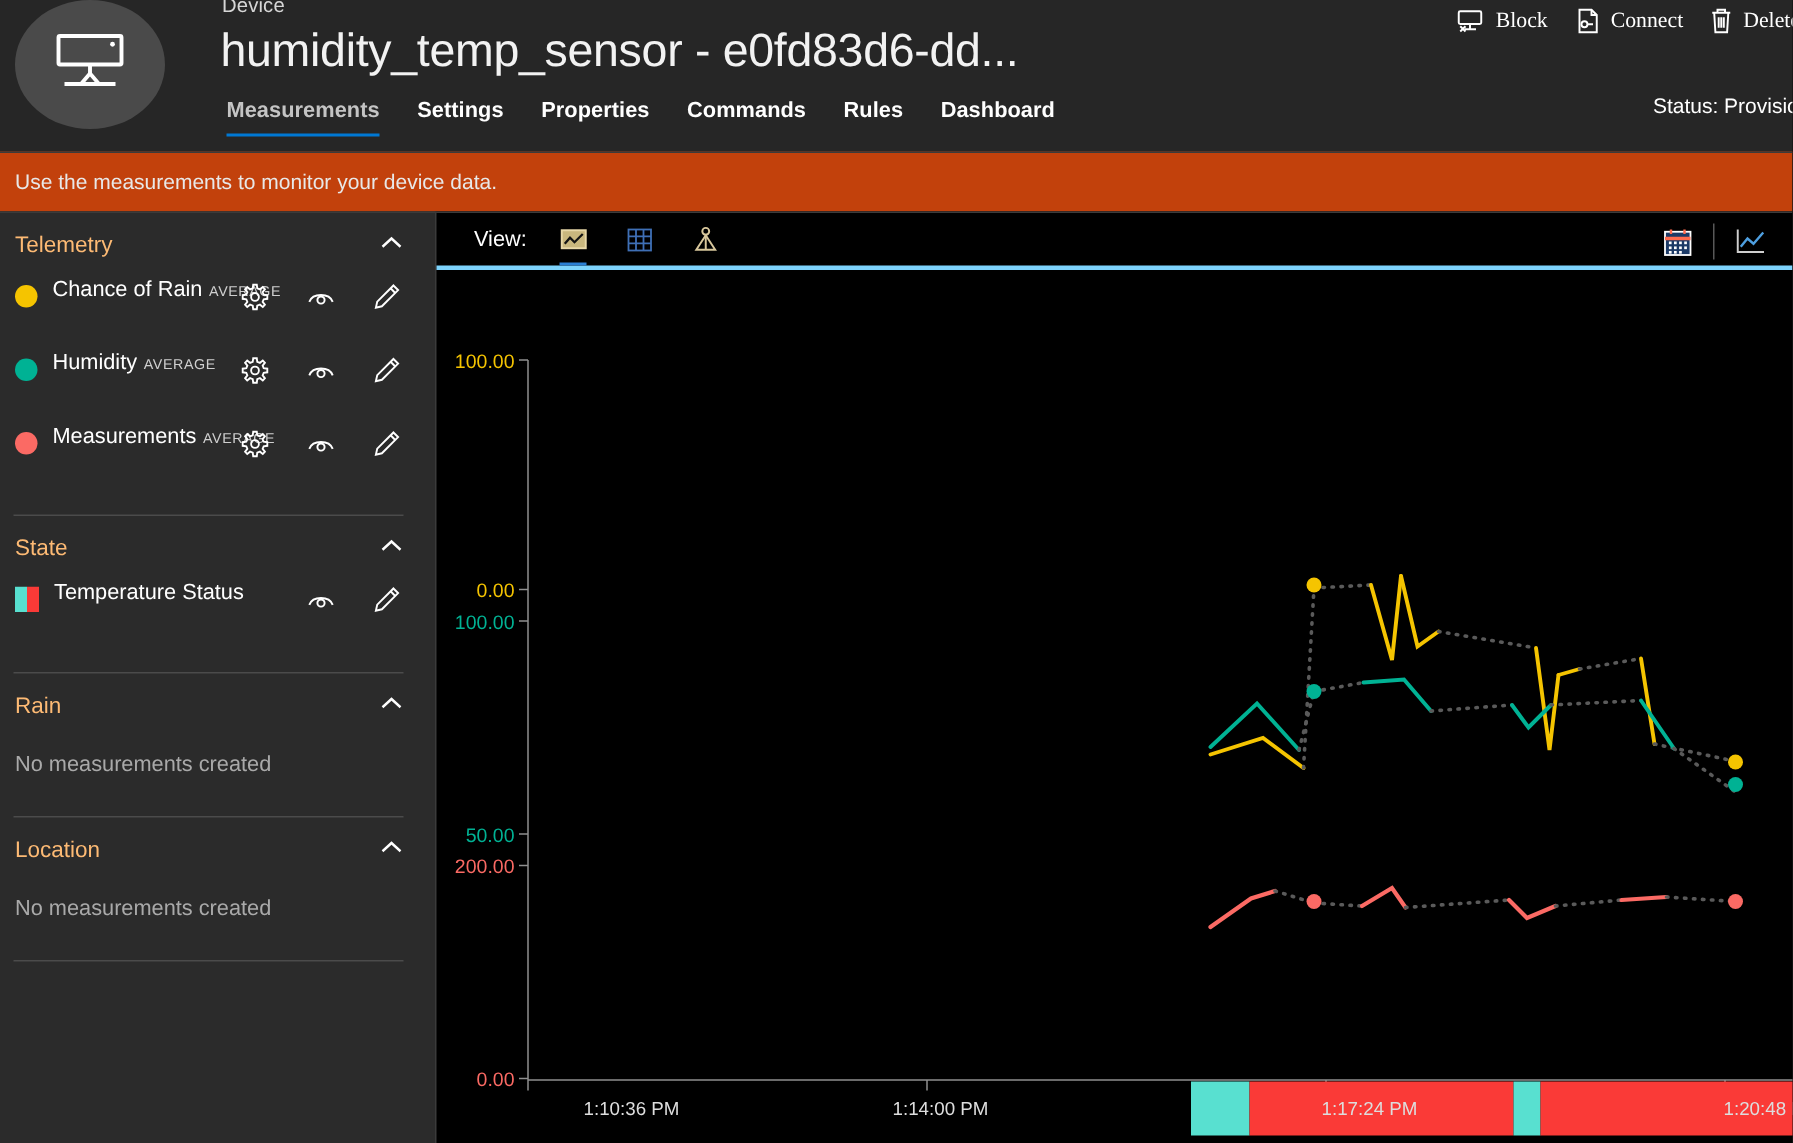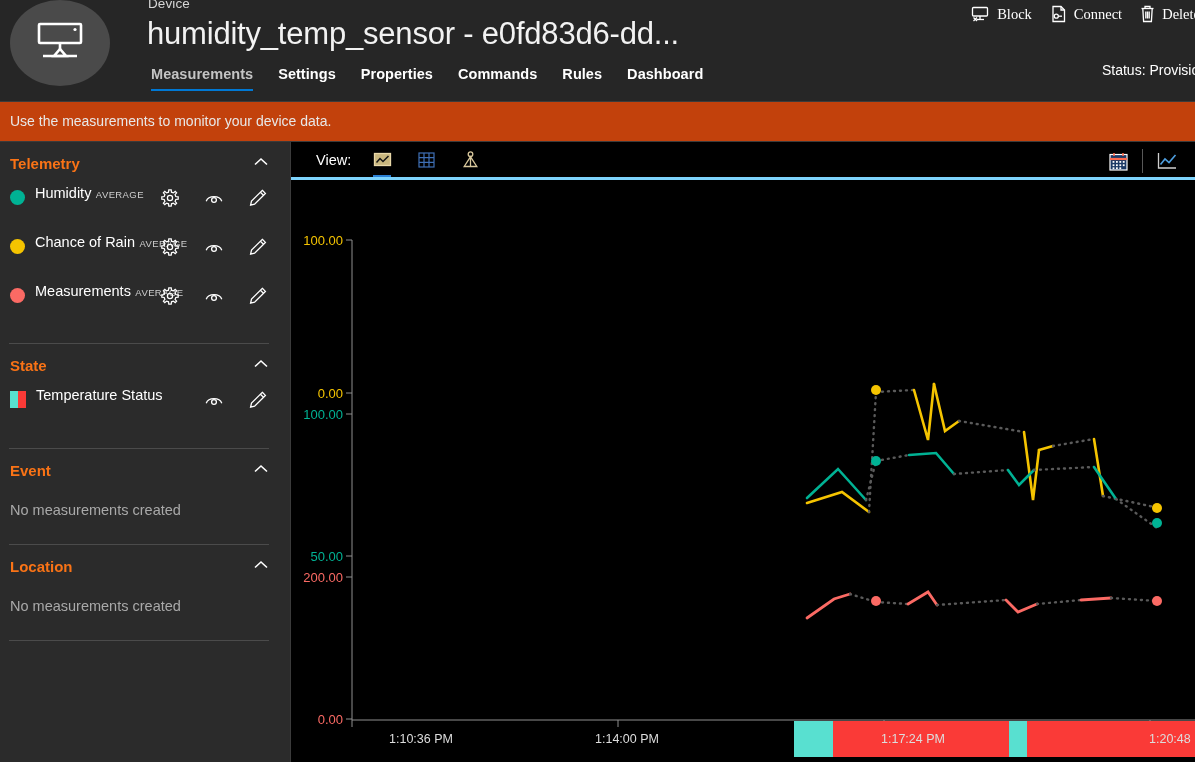--- a/index.html
+++ b/index.html
@@ -46,21 +46,21 @@
 
   
   .sidebar {
     position: absolute; left: 0; top: 141px; width: 290px; height: 621px;
     background: #2b2b2b; border-top: 1px solid #3b3b3b; overflow: hidden;
   }
   .sec-head {
     position: relative; height: 42px; display: flex; align-items: center;
     padding: 0 24px 0 10px; cursor: pointer;
   }
-  .sec-head .sec-title { font-size: 15px; font-weight: 700; color: #f97316; }
+  .sec-head .sec-title { font-size: 15px; font-weight: 400; color: #fdba74; }
   .chev { position: absolute; right: 21px; top: 14px; width: 16px; height: 12px; }
   .chev svg { display: block; }
   .sec-div { height: 1px; background: #4b4b4b; margin: 0 21px 0 9px; }
 
   .meas-row { position: relative; height: 49px; padding-left: 10px; display: flex; align-items: flex-start; }
   .swatch { width: 15px; height: 15px; border-radius: 50%; margin-top: 6px; flex: none; }
   .swatch.split { border-radius: 0; width: 16px; height: 17px; display: flex; overflow: hidden; margin-top: 5px; }
   .swatch.split i { flex: 1; height: 100%; display: block; }
   .meas-text { margin-left: 10px; }
   .meas-name { font-size: 14.5px; color: #ffffff; line-height: 17px; padding-top: 4px; white-space: nowrap; }
@@ -171,51 +171,51 @@
     <div class="sec-head">
       <span class="sec-title">Telemetry</span>
       <span class="chev">
         <svg width="16" height="12" viewBox="0 0 16 12" fill="none" stroke="#ffffff" stroke-width="1.6">
             <path d="M2 8.5 L8 3 L14 8.5"></path>
           </svg>
       </span>
     </div>
 
     <div class="meas-row">
+      <span class="swatch" style="background:#F5C400"></span>
+      <span class="meas-text">
+        <span class="meas-name">Chance of Rain</span>
+        <span class="meas-agg">AVERAGE</span>
+      </span>
+      <span class="row-icons">
+        <span class="ic">
+          <svg width="20" height="20" viewBox="0 0 20 20" fill="none" stroke="#ffffff" stroke-width="1.25">
+            <circle cx="10" cy="10" r="2.6"></circle>
+            <path d="M10 1.8 L11.2 1.8 L11.5 4.2 L13.3 4.9 L15.2 3.4 L16.6 4.8 L15.1 6.7 L15.8 8.5 L18.2 8.8 L18.2 11.2 L15.8 11.5 L15.1 13.3 L16.6 15.2 L15.2 16.6 L13.3 15.1 L11.5 15.8 L11.2 18.2 L8.8 18.2 L8.5 15.8 L6.7 15.1 L4.8 16.6 L3.4 15.2 L4.9 13.3 L4.2 11.5 L1.8 11.2 L1.8 8.8 L4.2 8.5 L4.9 6.7 L3.4 4.8 L4.8 3.4 L6.7 4.9 L8.5 4.2 L8.8 1.8 Z"></path>
+          </svg>
+        </span>
+        <span class="ic">
+          <svg width="20" height="20" viewBox="0 0 20 20" fill="none" stroke="#ffffff" stroke-width="1.3">
+            <path d="M2.2 13.2 C4.5 7.2 15.5 7.2 17.8 13.2"></path>
+            <circle cx="10" cy="12" r="2.4"></circle>
+          </svg>
+        </span>
+        <span class="ic">
+          <svg width="20" height="20" viewBox="0 0 20 20" fill="none" stroke="#ffffff" stroke-width="1.3">
+            <path d="M14.3 2.3 L17.4 5.4 L6.6 16.2 L2.6 17.1 L3.5 13.1 Z"></path>
+            <path d="M12.4 4.2 L15.5 7.3"></path>
+          </svg>
+        </span>
+      </span>
+    </div>
+
+    <div class="meas-row">
       <span class="swatch" style="background:#00B294"></span>
       <span class="meas-text">
         <span class="meas-name">Humidity</span>
-        <span class="meas-agg">AVERAGE</span>
-      </span>
-      <span class="row-icons">
-        <span class="ic">
-          <svg width="20" height="20" viewBox="0 0 20 20" fill="none" stroke="#ffffff" stroke-width="1.25">
-            <circle cx="10" cy="10" r="2.6"></circle>
-            <path d="M10 1.8 L11.2 1.8 L11.5 4.2 L13.3 4.9 L15.2 3.4 L16.6 4.8 L15.1 6.7 L15.8 8.5 L18.2 8.8 L18.2 11.2 L15.8 11.5 L15.1 13.3 L16.6 15.2 L15.2 16.6 L13.3 15.1 L11.5 15.8 L11.2 18.2 L8.8 18.2 L8.5 15.8 L6.7 15.1 L4.8 16.6 L3.4 15.2 L4.9 13.3 L4.2 11.5 L1.8 11.2 L1.8 8.8 L4.2 8.5 L4.9 6.7 L3.4 4.8 L4.8 3.4 L6.7 4.9 L8.5 4.2 L8.8 1.8 Z"></path>
-          </svg>
-        </span>
-        <span class="ic">
-          <svg width="20" height="20" viewBox="0 0 20 20" fill="none" stroke="#ffffff" stroke-width="1.3">
-            <path d="M2.2 13.2 C4.5 7.2 15.5 7.2 17.8 13.2"></path>
-            <circle cx="10" cy="12" r="2.4"></circle>
-          </svg>
-        </span>
-        <span class="ic">
-          <svg width="20" height="20" viewBox="0 0 20 20" fill="none" stroke="#ffffff" stroke-width="1.3">
-            <path d="M14.3 2.3 L17.4 5.4 L6.6 16.2 L2.6 17.1 L3.5 13.1 Z"></path>
-            <path d="M12.4 4.2 L15.5 7.3"></path>
-          </svg>
-        </span>
-      </span>
-    </div>
-
-    <div class="meas-row">
-      <span class="swatch" style="background:#F5C400"></span>
-      <span class="meas-text">
-        <span class="meas-name">Chance of Rain</span>
         <span class="meas-agg">AVERAGE</span>
       </span>
       <span class="row-icons">
         <span class="ic">
           <svg width="20" height="20" viewBox="0 0 20 20" fill="none" stroke="#ffffff" stroke-width="1.25">
             <circle cx="10" cy="10" r="2.6"></circle>
             <path d="M10 1.8 L11.2 1.8 L11.5 4.2 L13.3 4.9 L15.2 3.4 L16.6 4.8 L15.1 6.7 L15.8 8.5 L18.2 8.8 L18.2 11.2 L15.8 11.5 L15.1 13.3 L16.6 15.2 L15.2 16.6 L13.3 15.1 L11.5 15.8 L11.2 18.2 L8.8 18.2 L8.5 15.8 L6.7 15.1 L4.8 16.6 L3.4 15.2 L4.9 13.3 L4.2 11.5 L1.8 11.2 L1.8 8.8 L4.2 8.5 L4.9 6.7 L3.4 4.8 L4.8 3.4 L6.7 4.9 L8.5 4.2 L8.8 1.8 Z"></path>
           </svg>
         </span>
         <span class="ic">
@@ -294,21 +294,21 @@
             <path d="M12.4 4.2 L15.5 7.3"></path>
           </svg>
         </span>
       </span>
     </div>
 
     <div style="height:13px"></div>
     <div class="sec-div"></div>
 
     <div class="sec-head">
-      <span class="sec-title">Event</span>
+      <span class="sec-title">Rain</span>
       <span class="chev">
         <svg width="16" height="12" viewBox="0 0 16 12" fill="none" stroke="#ffffff" stroke-width="1.6">
             <path d="M2 8.5 L8 3 L14 8.5"></path>
           </svg>
       </span>
     </div>
     <div class="empty-note">No measurements created</div>
     <div style="height:26px"></div>
     <div class="sec-div"></div>
 

